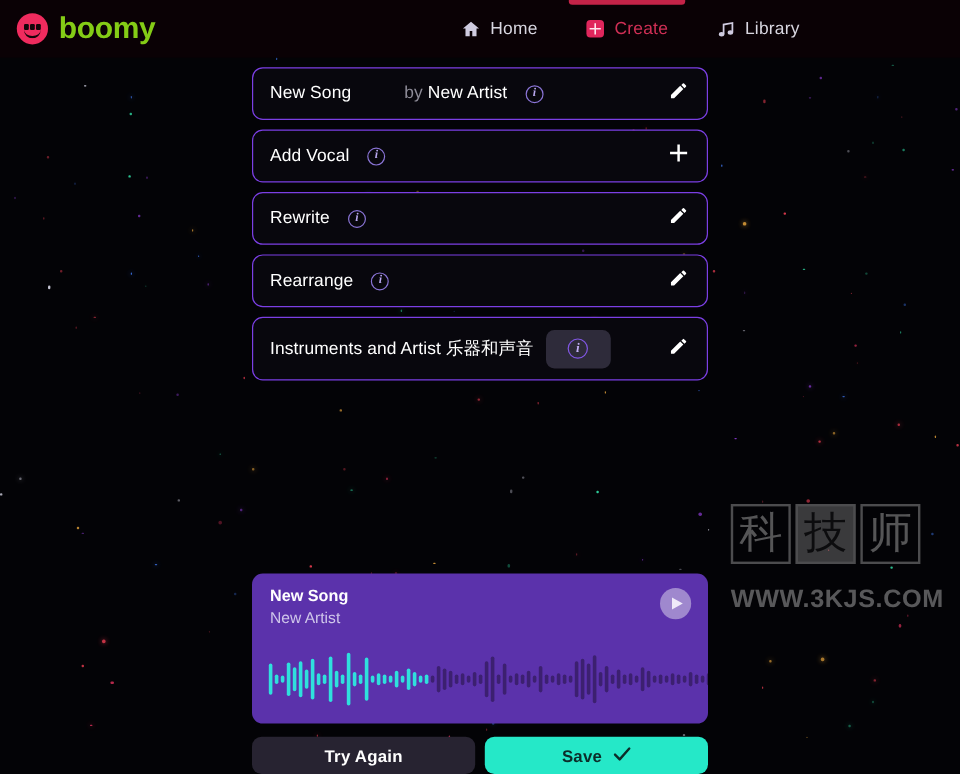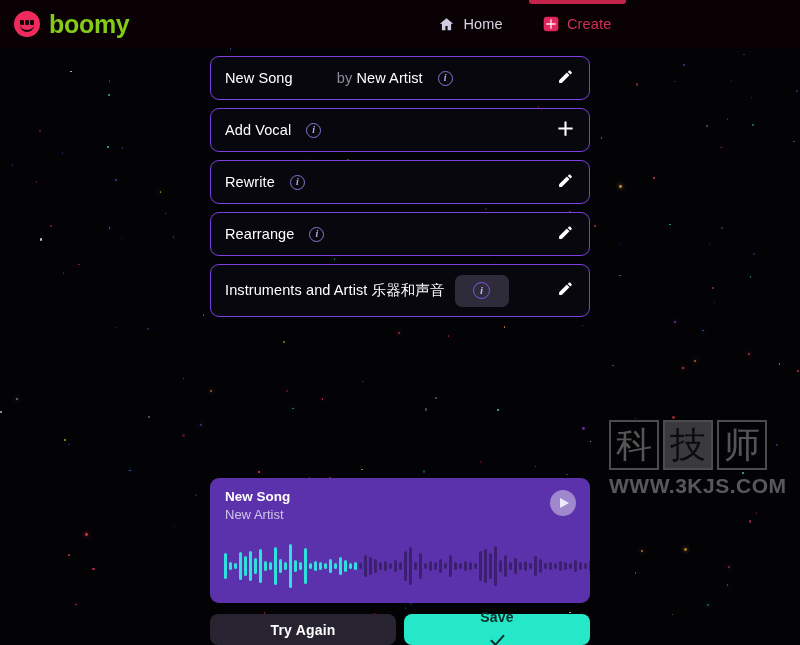--- a/index.html
+++ b/index.html
@@ -66,21 +66,21 @@
     position:absolute; z-index:2; left:609px; top:420px;
     opacity:.40; pointer-events:none; user-select:none;
   }
   .wm-row{ display:flex; }
   .wm-box{
     width:50px; height:50px; border:2px solid #b9b9b9; margin-right:4px;
     color:#cfcfcf; font-size:36px; line-height:46px; text-align:center;
     font-family:"DejaVu Sans", sans-serif;
   }
   .wm-box:nth-child(2){ background:#8d8d8d; color:#1b1b1b; }
-  .wm-url{ margin-top:4px; color:#d8d8d8; font-size:21px; font-weight:bold; letter-spacing:.5px; font-family:"Liberation Sans", sans-serif; }
+  .wm-url{ margin-top:18px; color:#d8d8d8; font-size:21px; font-weight:bold; letter-spacing:.5px; font-family:"Liberation Sans", sans-serif; }
 
   
   .panel{ position:absolute; z-index:4; left:0; top:48px; width:800px; }
   .panel-head{
     display:flex; align-items:center;
     width:380px; margin:0 auto; position:relative;
     height:56px; padding-top:20px;
   }
   .back-btn{
     width:22px; height:22px; display:flex; align-items:center; justify-content:center;
@@ -154,21 +154,21 @@
   .btns{
     position:absolute; z-index:4; left:210px; top:614px;
     width:380px; display:flex; gap:8px;
   }
   .btn{
     flex:1; height:31px; border-radius:8px;
     display:flex; align-items:center; justify-content:center; gap:9px;
     font-size:14px; font-weight:bold; cursor:pointer; letter-spacing:.2px;
   }
   .btn.secondary{ background:#272331; color:#ffffff; }
-  .btn.primary{ background:#25e8c8; color:#0c2d2a;flex-direction:column; }
+  .btn.primary{ background:#25e8c8; color:#0c2d2a; }
 </style>
 </head>
 <body>
 
 <div id="app">
 
   <div id="stars">
       <i class="star" style="width: 1.6px; height: 1.6px; left: 78.0528px; top: 263.722px; background: rgb(224, 58, 78); opacity: 0.57; box-shadow: rgb(224, 58, 78) 0px 0px 4px;"></i>
       <i class="star" style="width: 1.6px; height: 1.6px; left: 619.615px; top: 243.029px; background: rgb(138, 58, 208); opacity: 0.3; box-shadow: rgb(138, 58, 208) 0px 0px 4px;"></i>
       <i class="star" style="width: 1.6px; height: 1.6px; left: 742.167px; top: 472.14px; background: rgb(47, 214, 160); opacity: 0.87;"></i>
@@ -347,20 +347,30 @@
       <div class="nav-item active">
         <span class="ico">
           <svg width="16" height="16" viewBox="0 0 24 24">
             <rect x="1" y="1" width="22" height="22" rx="5" fill="#e0265c"></rect>
             <path d="M11 5h2v6h6v2h-6v6h-2v-6H5v-2h6z" fill="#ffe6ee"></path>
           </svg>
         </span>
         <span class="nav-label">Create</span>
       </div>
 
+      <div class="nav-item">
+        <span class="ico">
+          <svg width="16" height="17" viewBox="0 0 24 24" fill="#cfcbe0">
+            <path d="M9 18V6l11-2v12" stroke="#cfcbe0" stroke-width="2.2" fill="none"></path>
+            <ellipse cx="6.5" cy="18" rx="3.4" ry="2.8"></ellipse>
+            <ellipse cx="17.5" cy="16" rx="3.4" ry="2.8"></ellipse>
+          </svg>
+        </span>
+        <span class="nav-label">Library</span>
+      </div>
     </div>
 
   </div>
 
   <div class="watermark">
     <div class="wm-row">
       <div class="wm-box">科</div>
       <div class="wm-box">技</div>
       <div class="wm-box">师</div>
     </div>

